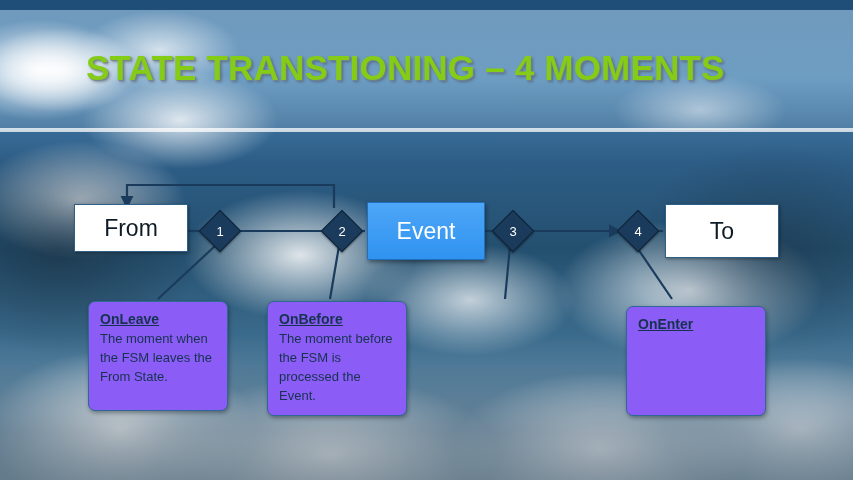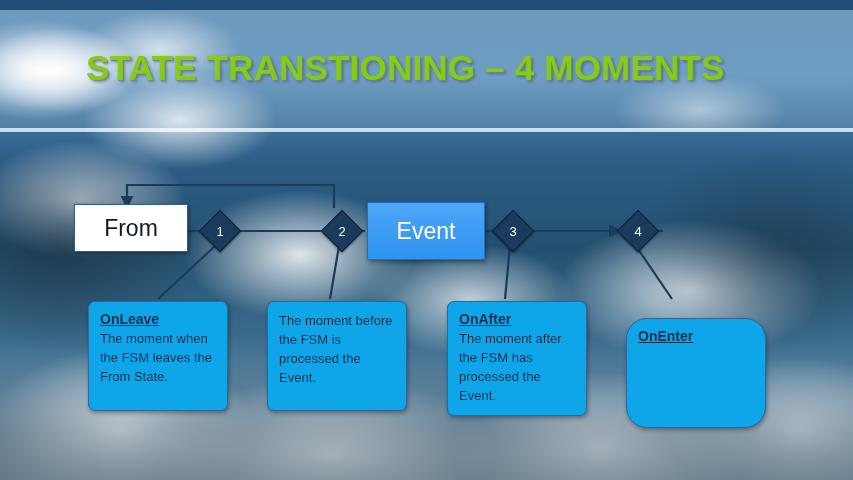--- a/index.html
+++ b/index.html
@@ -141,42 +141,42 @@
   #dia-1 { left: 205px; top: 216px; }
   #dia-2 { left: 327px; top: 216px; }
   #dia-3 { left: 498px; top: 216px; }
   #dia-4 { left: 623px; top: 216px; }
 
   
   .note {
     position: absolute;
     width: 140px;
     min-height: 110px;
-    background: #0ea5e9;
+    background: #8b5cf6;
     border: 1px solid #2f6796;
     border-radius: 7px;
     box-shadow: 1px 2px 4px rgba(0,0,0,0.35);
     padding: 9px 10px 10px 11px;
   }
   .note-title {
     font-size: 14px;
     font-weight: bold;
     color: #15334f;
     text-decoration: underline;
     margin-bottom: 2px;
   }
   .note-body {
     font-size: 13px;
     line-height: 19px;
     color: #15334f;
   }
   #note-1 { left: 88px;  top: 301px; }
   #note-2 { left: 267px; top: 301px; }
   #note-3 { left: 447px; top: 301px; }
-  #note-4 { left: 626px; top: 318px; border-radius: 21px; }
+  #note-4 { left: 626px; top: 306px; }
 </style>
 </head>
 <body>
 
 <div id="slide">
 
   <div class="bg"></div>
   <div class="bg-dark-left"></div>
   <div class="bg-dark-right"></div>
   <div class="bg-dark-bottom"></div>
@@ -216,42 +216,42 @@
       <line x1="636" y1="246" x2="672" y2="299"></line>
     </g>
   </svg>
 
   <div class="state-box" id="box-from">
     <span>From</span>
   </div>
   <div class="state-box" id="box-event">
     <span>Event</span>
   </div>
+  <div class="state-box" id="box-to">
+    <span>To</span>
+  </div>
 
   <div class="diamond" id="dia-1">
     <span>1</span>
   </div>
   <div class="diamond" id="dia-2">
     <span>2</span>
   </div>
   <div class="diamond" id="dia-3">
     <span>3</span>
   </div>
   <div class="diamond" id="dia-4">
     <span>4</span>
   </div>
 
   <div class="note" id="note-1">
     <div class="note-title">OnLeave</div>
     <div class="note-body">The moment when the FSM leaves the From State.</div>
   </div>
   <div class="note" id="note-2">
+    <div class="note-title">OnBefore</div>
     <div class="note-body">The moment before the FSM is processed the Event.</div>
-  </div>
-  <div class="note" id="note-3">
-    <div class="note-title">OnAfter</div>
-    <div class="note-body">The moment after the FSM has processed the Event.</div>
   </div>
   <div class="note" id="note-4">
     <div class="note-title">OnEnter</div>
   </div>
 
 </div>
 
 </body></html>

